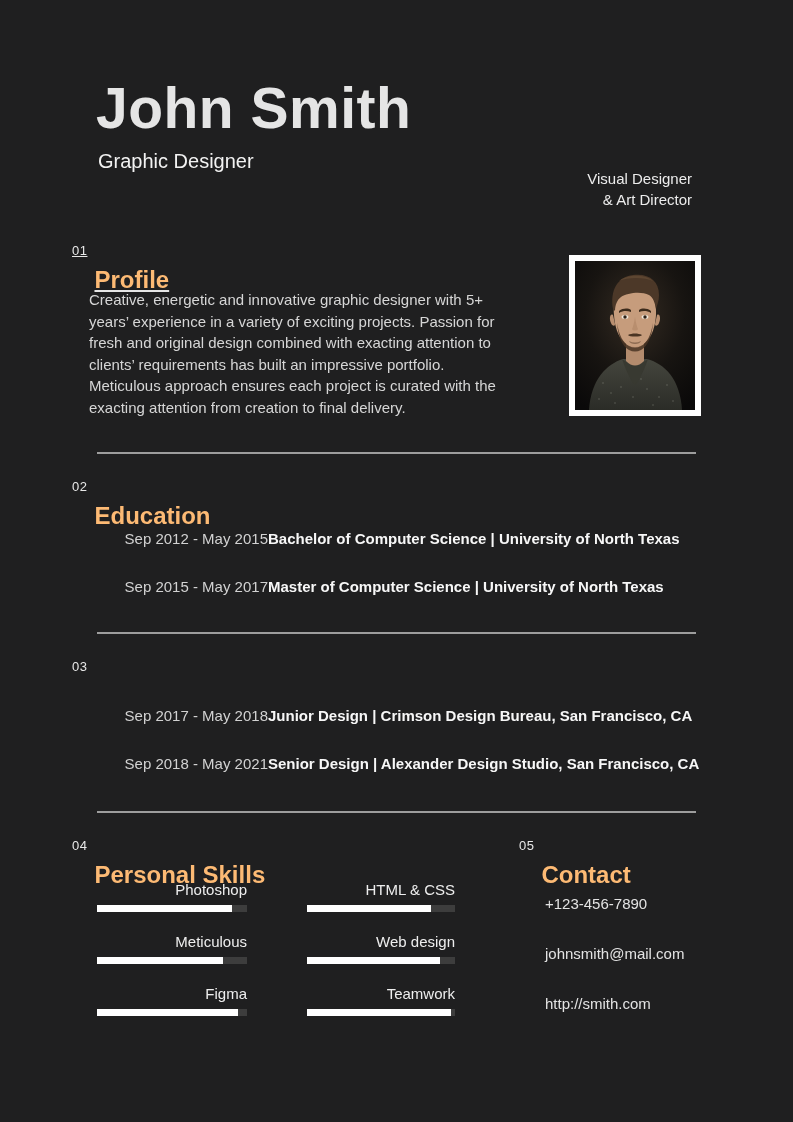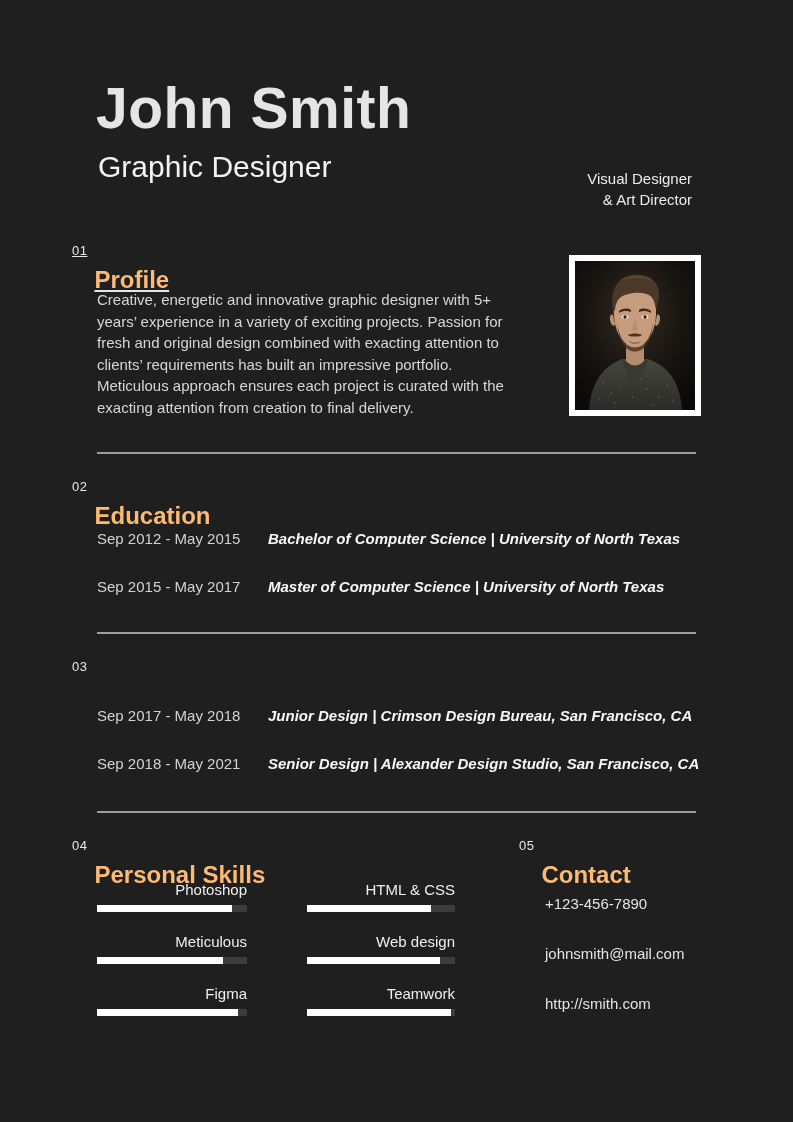--- a/index.html
+++ b/index.html
@@ -11,51 +11,51 @@
     color:#e6e6e6;
   }
   
   .name {
     position:absolute; left:96px; top:80px;
     font-size:57px; font-weight:800; letter-spacing:0.5px;
     color:#e5e5e5; line-height:1;
   }
   .subtitle {
     position:absolute; left:98px; top:150px;
-    font-size:30px; font-weight:400; color:#f2f2f2;
+    font-size:20px; font-weight:400; color:#f2f2f2;
   }
   .tagline {
     position:absolute; right:101px; top:168px;
     text-align:right; font-size:15px; line-height:21px; color:#ececec;
   }
   
   .sec-head { position:absolute; display:flex; align-items:flex-start; }
   .sec-num { font-size:13px; color:#e8e8e8; margin-top:1px; letter-spacing:0.5px; }
   .sec-title { font-size:24px; font-weight:700; color:#fdba74; margin-left:7px; line-height:1.15;margin-top:24px; }
   
   .profile-body {
-    position:absolute; left:97px; top:289px; width:470px;
+    position:absolute; left:89px; top:289px; width:470px;
     font-size:15px; line-height:21.5px; color:#d6d6d6;
   }
   
   .photo-frame {
     position:absolute; left:569px; top:255px;
     width:132px; height:161px; background:#ffffff; padding:6px;
   }
   .photo-frame svg { display:block; width:120px; height:149px; }
   
   .divider {
     position:absolute; left:97px; width:599px; height:2px;
     background:#9d9d9d; border:none;
   }
   
   .rows { position:absolute; left:97px; width:620px; }
-  .row { display:flex; margin-bottom:30px; font-size:15px; line-height:18px; }
+  .row { display:flex; margin-bottom:30px; font-size:15px; line-height:18px;text-align:right; }
   .row-dates { width:171px; flex:0 0 171px; color:#d2d2d2; font-weight:400; }
-  .row-detail { color:#f7f7f7; font-weight:700;font-style:italic; }
+  .row-detail { color:#f7f7f7; font-weight:700; }
   
   .skills-grid {
     position:absolute; left:97px; top:881px;
     display:grid; grid-template-columns:150px 148px; column-gap:60px; row-gap:21px;
   }
   .skill-label { font-size:15px; color:#eeeeee; margin-bottom:7px;text-align:right; }
   .skill-track { width:100%; height:7px; background:#3d3d3d; }
   .skill-fill { height:7px; background:#ffffff; }
   
   .contact-list { position:absolute; left:545px; top:895px; font-size:15px; color:#e3e3e3; }

